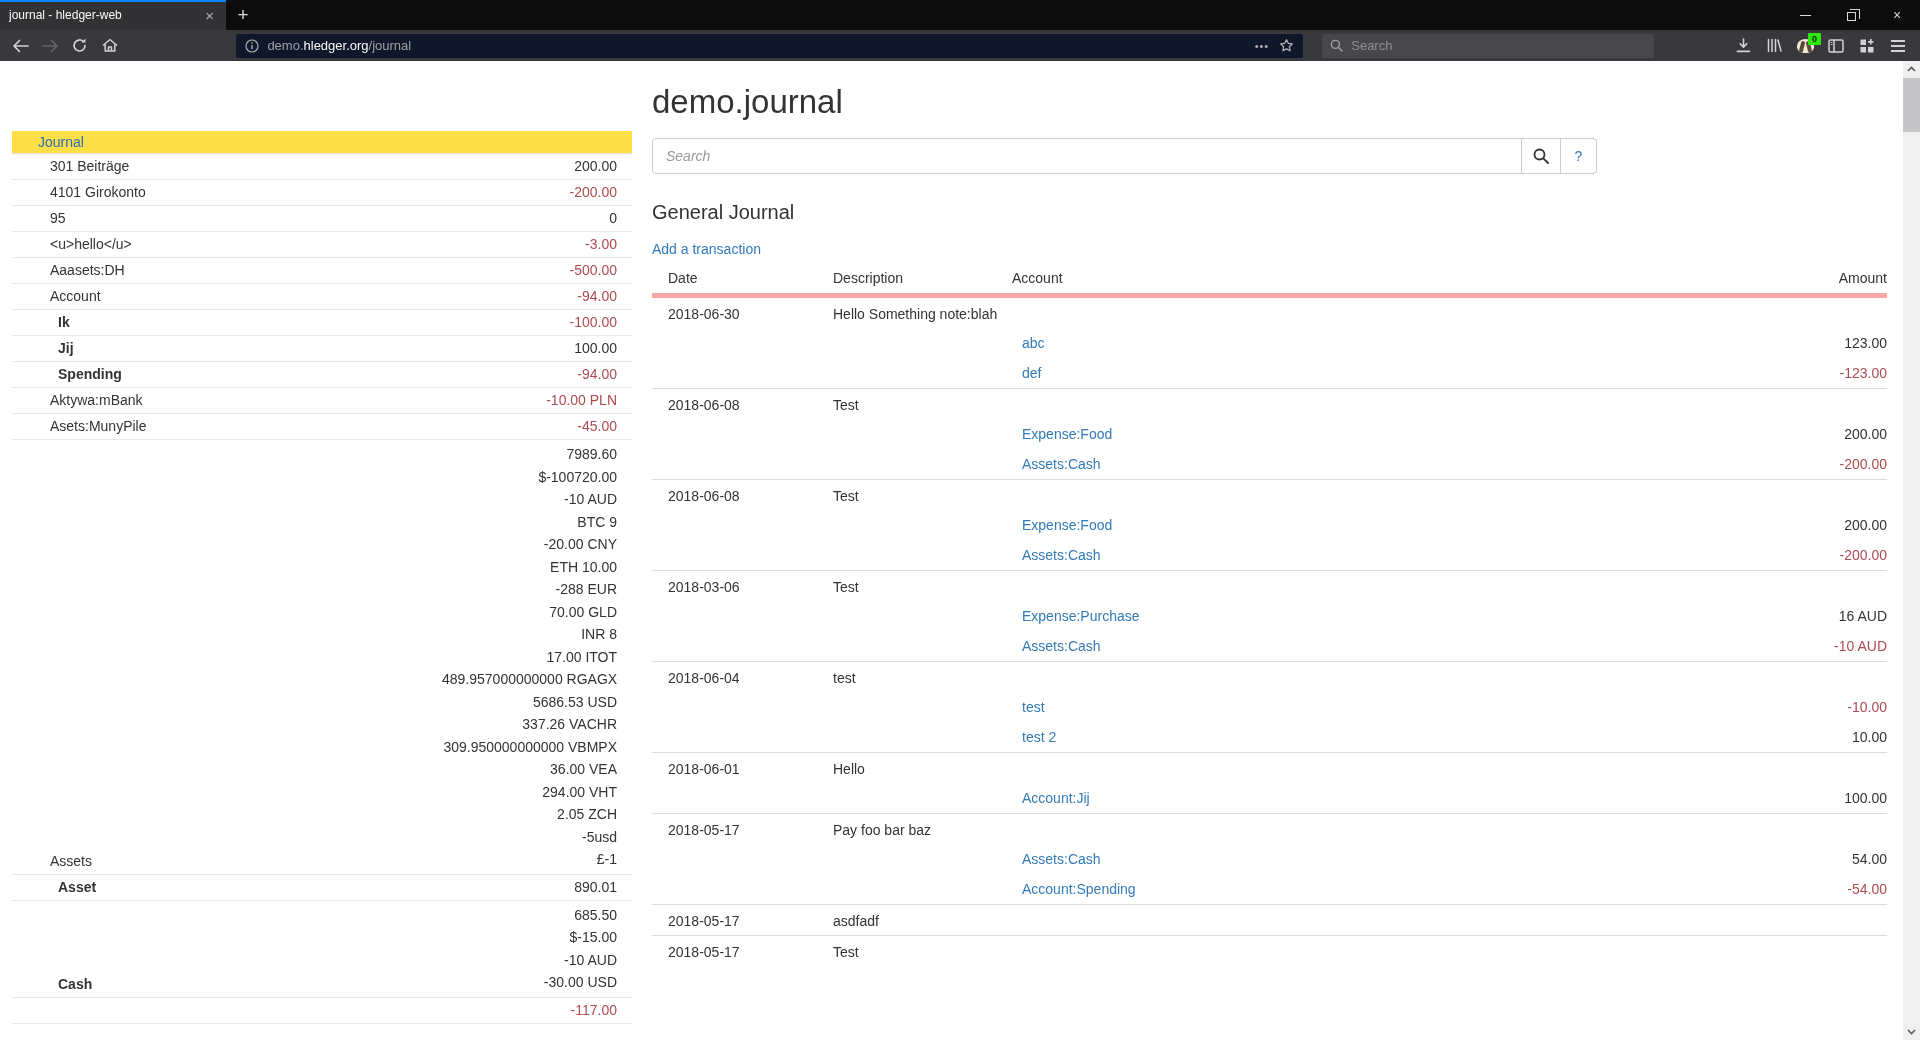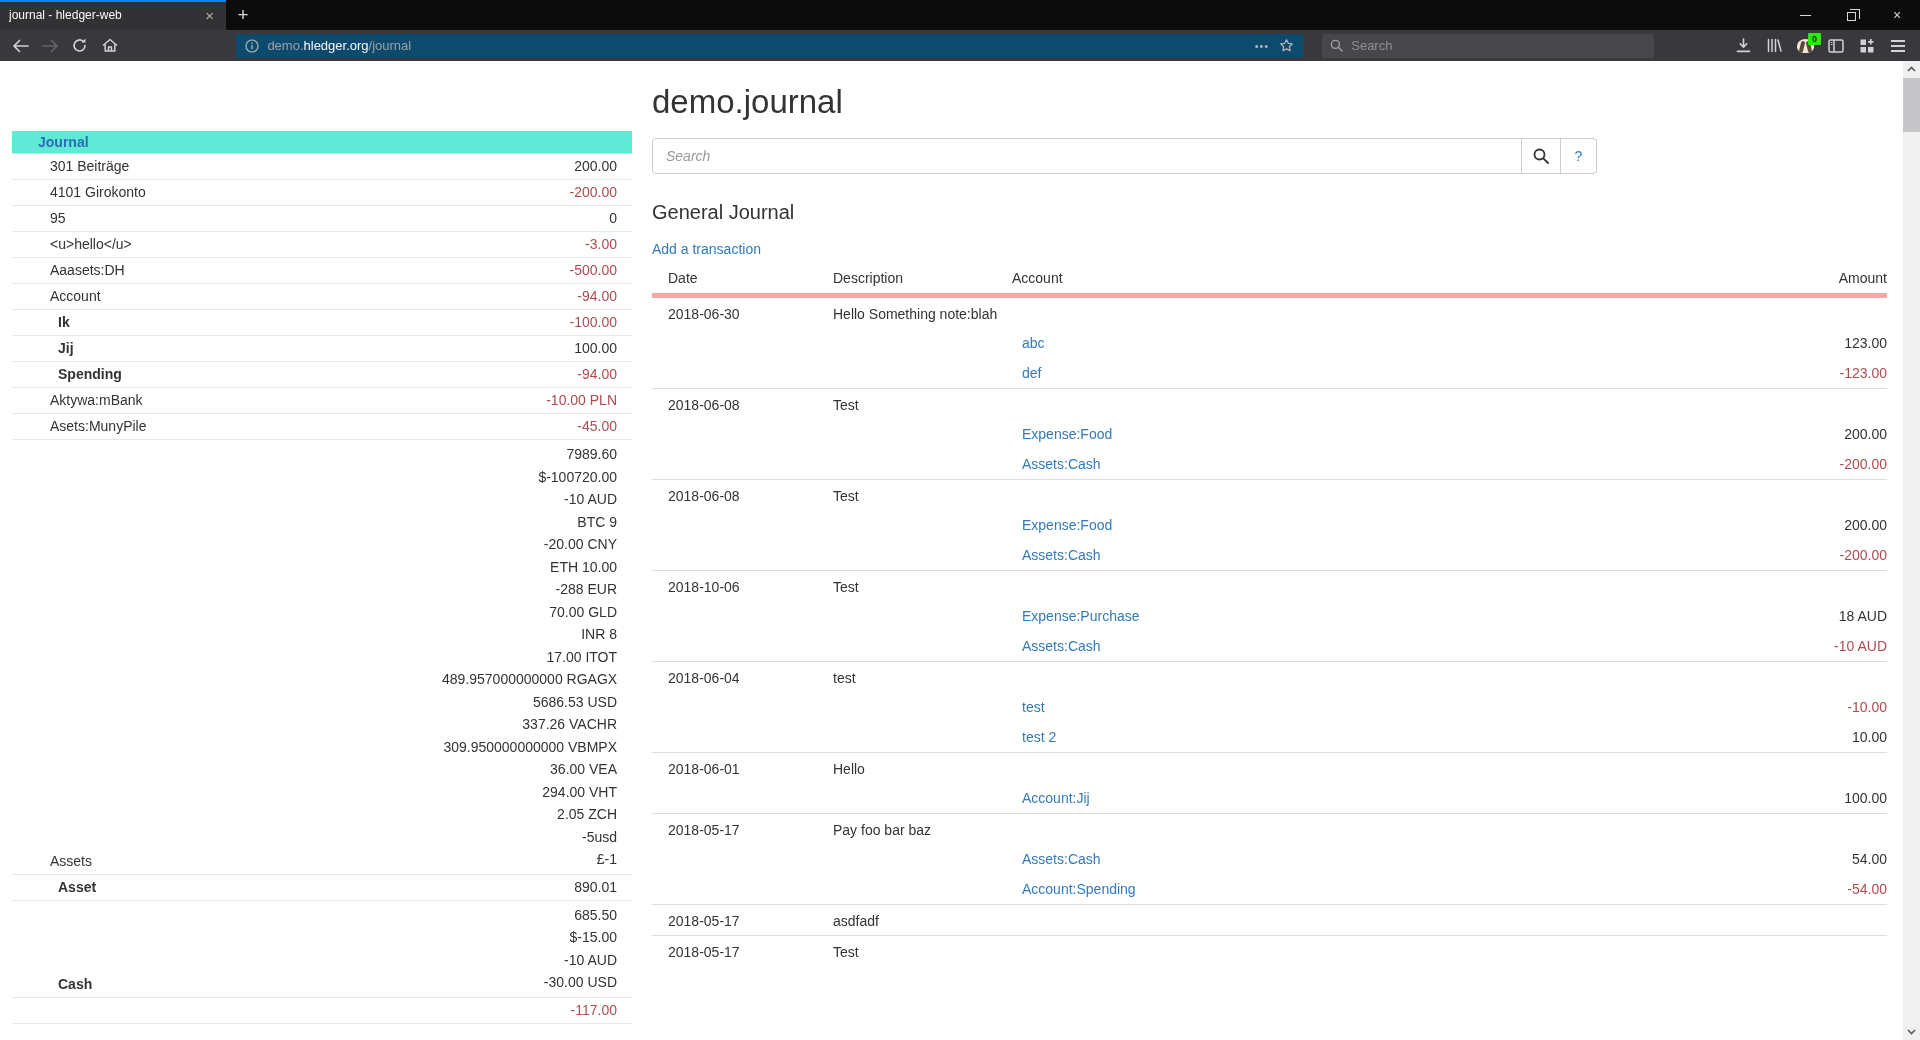--- a/index.html
+++ b/index.html
@@ -16,21 +16,21 @@
   .tab-close { color:#b1b1b3; font-size:15px; line-height:1; padding:2px 3px; }
   .newtab { width:34px; color:#d7d7db; font-size:19px; font-weight:300; display:flex; align-items:center; justify-content:center; }
   .win-controls { position:absolute; right:0; top:0; height:30px; display:flex; }
   .win-btn { width:46px; height:100%; display:flex; align-items:center; justify-content:center; color:#d8d8da; font-size:14px; }
   .glyph-min { width:11px; height:1px; background:#d8d8da; }
   .glyph-restore { width:9px; height:9px; border:1px solid #d8d8da; position:relative; background:#0c0c0d; margin-top:2px; }
   .glyph-restore::before { content:""; position:absolute; left:2px; top:-4px; width:9px; height:9px; border:1px solid #d8d8da; border-left:none; border-bottom:none; }
   .toolbar { height:31px; background:#38383d; display:flex; align-items:center; padding:0 6px; }
   .nav-icon { width:30px; height:26px; display:flex; align-items:center; justify-content:center; color:#d2d2d5; border-radius:2px; }
   .nav-icon.disabled { color:#63636a; }
-  .urlbar { margin-left:112px; width:1081px; height:24px; background:#0c4a6e; border-radius:2px; display:flex; align-items:center; padding:0 9px; font-size:13px; }
+  .urlbar { margin-left:112px; width:1081px; height:24px; background:#0f172a; border-radius:2px; display:flex; align-items:center; padding:0 9px; font-size:13px; }
   .url-info { color:#b1b1b3; display:flex; align-items:center; margin-right:8px; }
   .url-text { flex:1; white-space:nowrap; overflow:hidden; }
   .url-dim { color:#9fa0a4; }
   .url-host { color:#f9f9fa; }
   .url-more { color:#b6b6ba; font-size:11px; letter-spacing:1px; margin-right:10px; }
   .url-star { color:#b6b6ba; display:flex; align-items:center; }
   .bsearch { margin-left:19px; width:336px; height:24px; background:#474749; border-radius:2px; display:flex; align-items:center; padding:0 8px; color:#8f9094; font-size:13px; }
   .bsearch .mag { margin-right:8px; display:flex; color:#9fa0a4; }
   .tool-icons { margin-left:74px; display:flex; align-items:center; }
   .tool-icon { width:31px; height:28px; display:flex; align-items:center; justify-content:center; color:#d2d2d5; position:relative; }
@@ -44,21 +44,21 @@
   
   .content { position:relative; width:1920px; height:979px; background:#fff; overflow:hidden; color:#333; }
   
   .pscroll { position:absolute; right:0; top:0; width:17px; height:100%; background:#f0f0f0; z-index:5; }
   .sb-arrow { position:absolute; left:0; width:17px; height:16px; display:flex; align-items:center; justify-content:center; color:#5a5a5a; }
   .sb-arrow.up { top:0; } .sb-arrow.down { bottom:0; }
   .sb-thumb { position:absolute; left:0; top:17px; width:17px; height:54px; background:#c6c6c8; }
   
   .sidebar { position:absolute; left:12px; top:70px; width:620px; }
   .sidebar table { width:100%; border-collapse:collapse; font-size:14px; color:#333; table-layout:fixed; }
-  .sidebar th { background:#5eead4; text-align:left; font-weight:bold; padding:3px 8px 3px 26px; border-bottom:1px solid #ddd; }
+  .sidebar th { background:#fde047; text-align:left; font-weight:normal; padding:3px 8px 3px 26px; border-bottom:1px solid #ddd; }
   .sidebar th a { color:#2b6cb5; text-decoration:none; }
   .sidebar td { border-bottom:1px solid #e7e7e7; padding:3px 0; vertical-align:bottom; }
   .sidebar td.acct { padding-left:38px; line-height:19px; white-space:nowrap; overflow:hidden; }
   .sidebar td.acct.d1 { padding-left:46px;font-weight:bold; }
   .sidebar td.amt { text-align:right; padding-right:15px; }
   .amt-line { line-height:19px; white-space:nowrap; }
   tr.multi .amt-line { line-height:22.5px; }
   .neg { color:#ad4c50; }
   
   .main { position:absolute; left:652px; top:0; width:1235px; }
@@ -408,30 +408,30 @@
           </tr>
           <tr class="posting">
             <td></td>
             <td></td>
             <td class="pacct"><a class="plink" href="#">Assets:Cash</a></td>
             <td class="jamt neg">-200.00</td>
           </tr>
         </tbody>
         <tbody>
           <tr class="tx-first">
-            <td class="date">2018-10-06</td>
+            <td class="date">2018-03-06</td>
             <td class="desc">Test</td>
             <td></td>
             <td class="jamt"></td>
           </tr>
           <tr class="posting">
             <td></td>
             <td></td>
             <td class="pacct"><a class="plink" href="#">Expense:Purchase</a></td>
-            <td class="jamt">18 AUD</td>
+            <td class="jamt">16 AUD</td>
           </tr>
           <tr class="posting">
             <td></td>
             <td></td>
             <td class="pacct"><a class="plink" href="#">Assets:Cash</a></td>
             <td class="jamt neg">-10 AUD</td>
           </tr>
         </tbody>
         <tbody>
           <tr class="tx-first">

